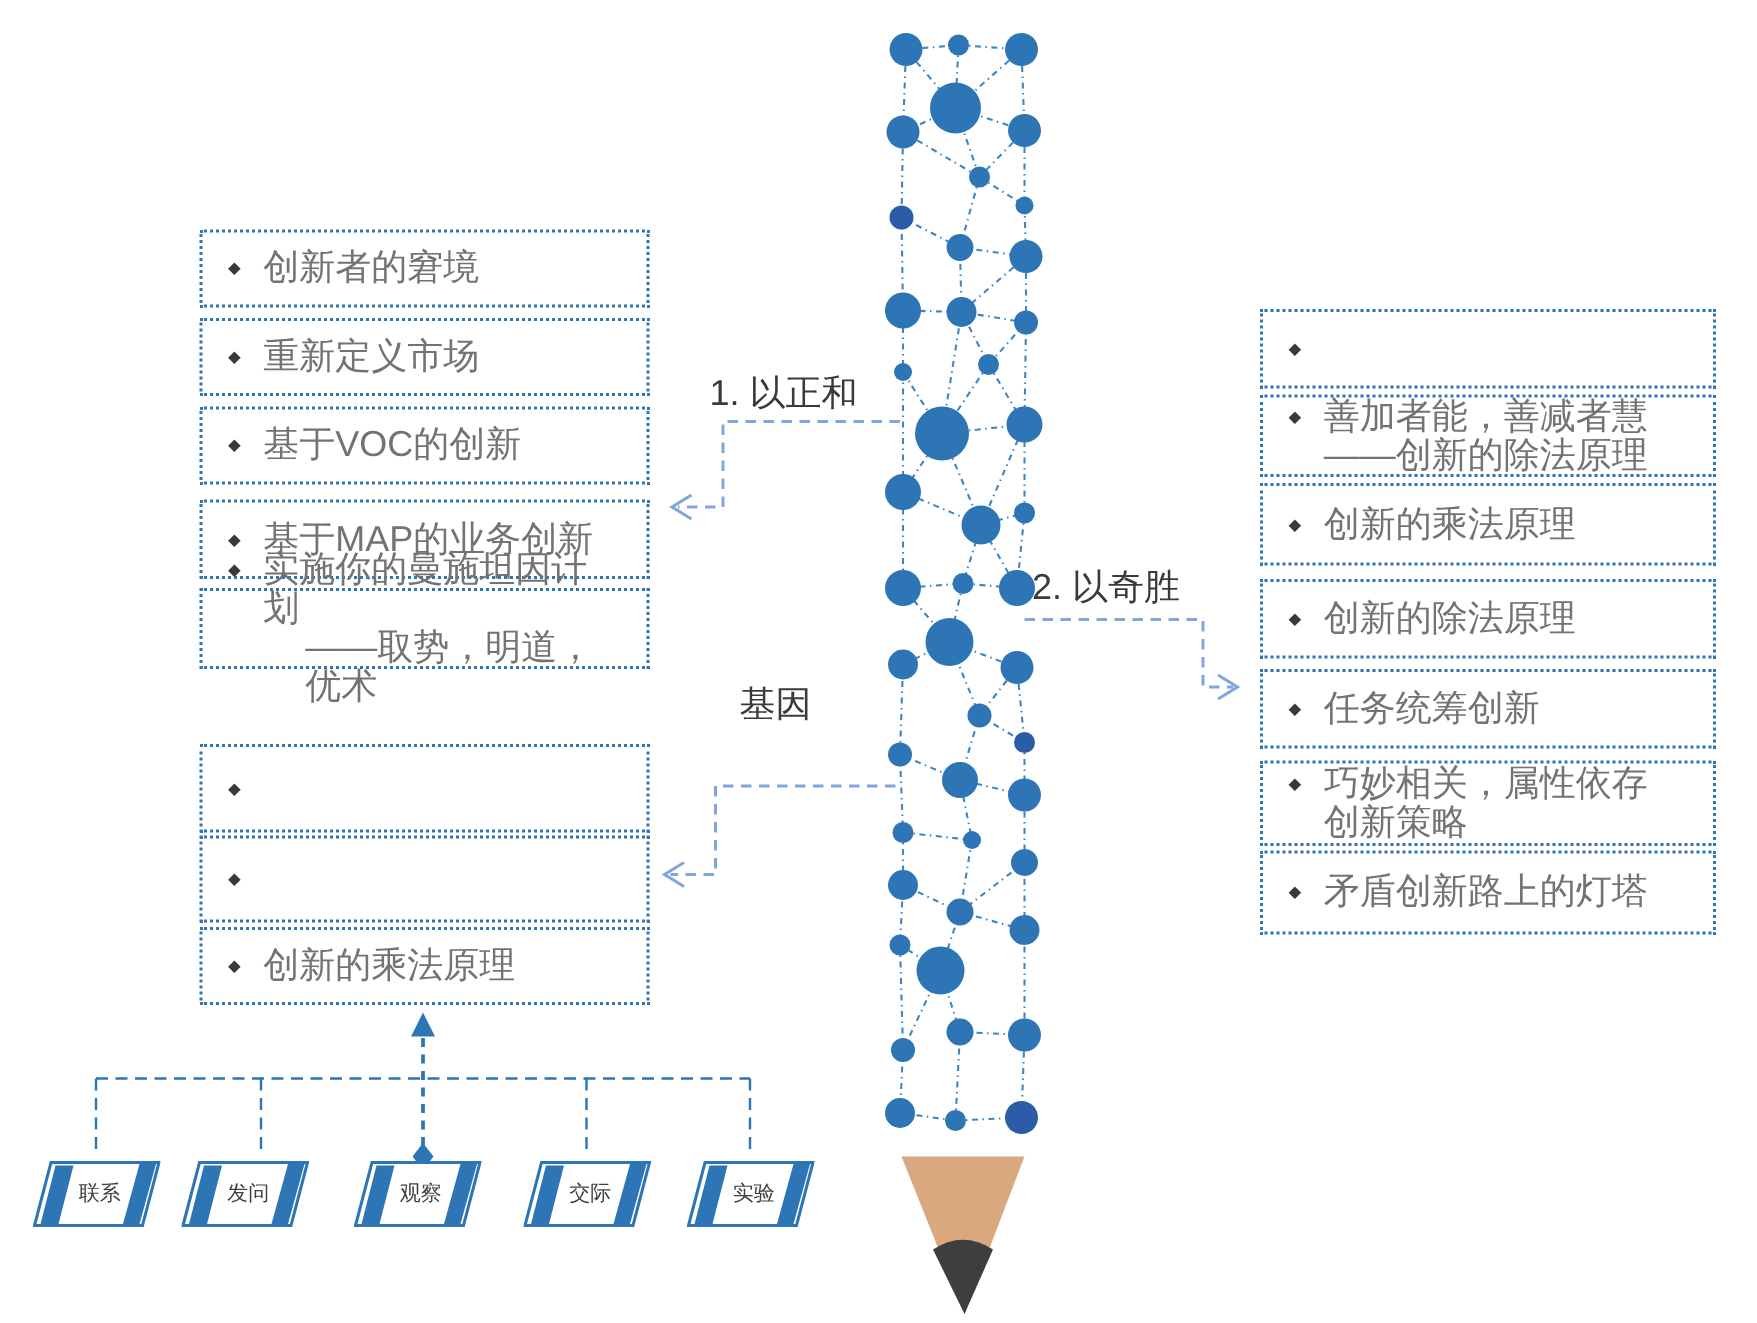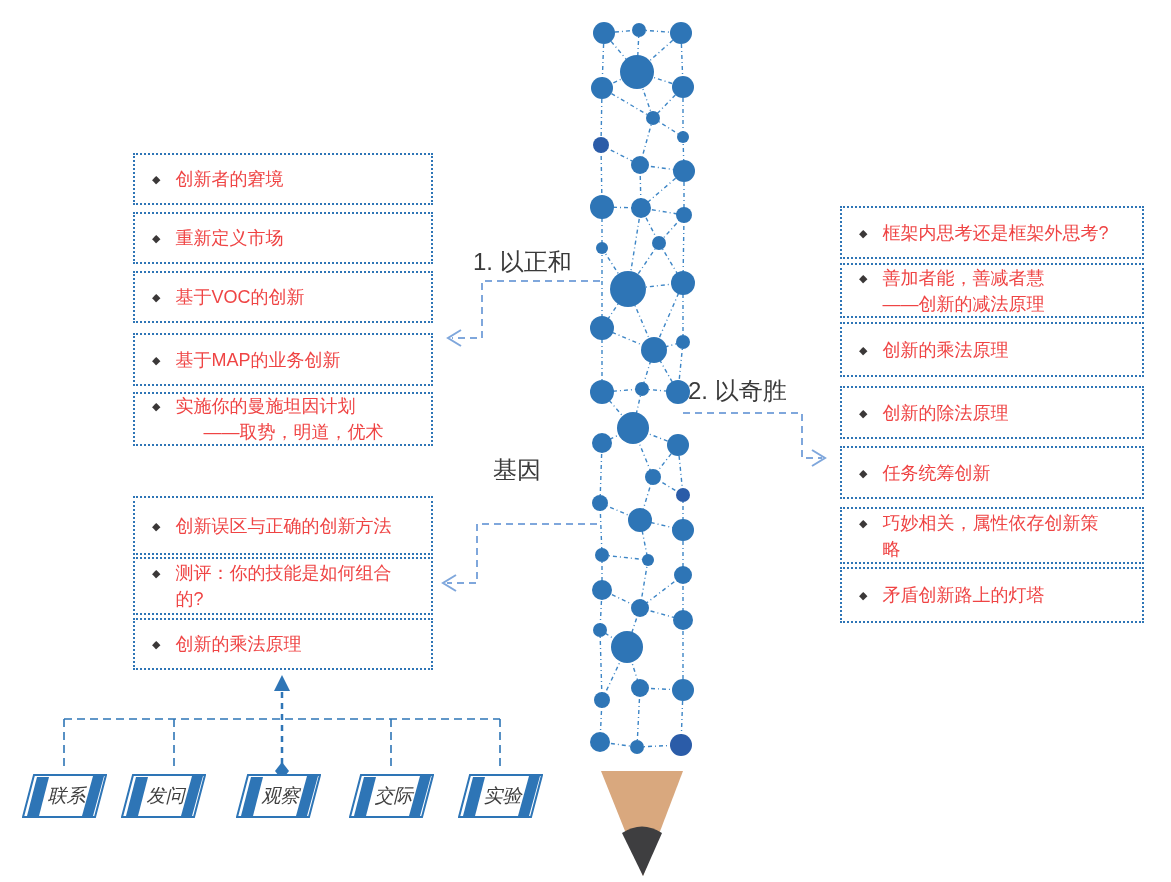--- a/index.html
+++ b/index.html
@@ -12,35 +12,35 @@
   
   .box{
     position:absolute;box-sizing:border-box;background:#fff;
     border:2px dotted #2E75B6;display:flex;align-items:center;
     padding:2px 8px 2px 14px;z-index:2;
   }
   .col-left .box{left:133px;width:300px;}
   .col-right .box{left:840px;width:304px;}
   .row{display:flex;align-items:flex-start;}
   .bullet{font-size:11px;line-height:26px;color:#3B3838;margin:0 15px 0 3px;flex:0 0 auto;}
-  .txt{width:226px;font-size:18px;line-height:26px;color:#ef4444;}
+  .txt{width:226px;font-size:24px;line-height:26px;color:#737373;}
   .l2:empty{display:none;}
   .l2.ind1{margin-left:28px;}
 
   
   .seclabel{position:absolute;z-index:2;font-size:24px;color:#3A3A3A;white-space:nowrap;}
   #label3{white-space:normal;text-align:center;width:178px;line-height:30px;}
 
   
   .tab{position:absolute;top:773px;width:85px;height:46px;z-index:2;}
   .tab svg{position:absolute;left:0;top:0;}
   .tab .tab-label{
     position:absolute;left:0;top:0;width:100%;height:100%;
     display:flex;align-items:center;justify-content:center;
-    font-size:19px;color:#3F3F3F;padding-left:4px;box-sizing:border-box;font-style:italic;
+    font-size:14px;color:#3F3F3F;padding-left:4px;box-sizing:border-box;
   }
 </style>
 </head>
 <body>
 
 <div id="stage">
 
   <svg id="overlay" viewBox="0 0 1171 882" xmlns="http://www.w3.org/2000/svg">
 
     <g id="net">
@@ -246,58 +246,49 @@
           <span class="bullet">◆</span>
       <div class="txt">
             <div class="l1">实施你的曼施坦因计划</div>
             <div class="l2 ind1">——取势，明道，优术</div>
           </div>
         </div>
     </div>
     <div class="box" style="top:496px;height:59px;">
       <div class="row">
           <span class="bullet">◆</span>
-      <div class="txt">
-            <div class="l1">创新误区与正确的创新方法</div>
-          </div>
         </div>
     </div>
     <div class="box" style="top:557px;height:58px;">
       <div class="row">
           <span class="bullet">◆</span>
-      <div class="txt">
-            <div class="l1">测评：你的技能是如何组合的?</div>
-          </div>
         </div>
     </div>
     <div class="box" style="top:618px;height:52px;">
       <div class="row">
           <span class="bullet">◆</span>
       <div class="txt">
             <div class="l1">创新的乘法原理</div>
           </div>
         </div>
     </div>
   </div>
 
   <div class="col-right">
     <div class="box" style="top:206px;height:53px;">
       <div class="row">
           <span class="bullet">◆</span>
-      <div class="txt">
-            <div class="l1">框架内思考还是框架外思考?</div>
-          </div>
         </div>
     </div>
     <div class="box" style="top:263px;height:55px;">
       <div class="row">
           <span class="bullet">◆</span>
       <div class="txt">
             <div class="l1">善加者能，善减者慧</div>
-            <div class="l2">——创新的减法原理</div>
+            <div class="l2">——创新的除法原理</div>
           </div>
         </div>
     </div>
     <div class="box" style="top:322px;height:55px;">
       <div class="row">
           <span class="bullet">◆</span>
       <div class="txt">
             <div class="l1">创新的乘法原理</div>
           </div>
         </div>

